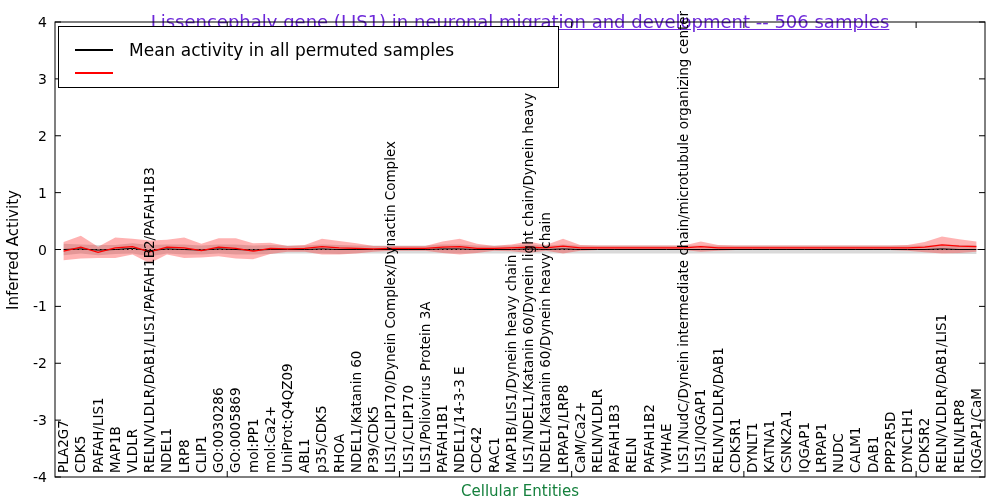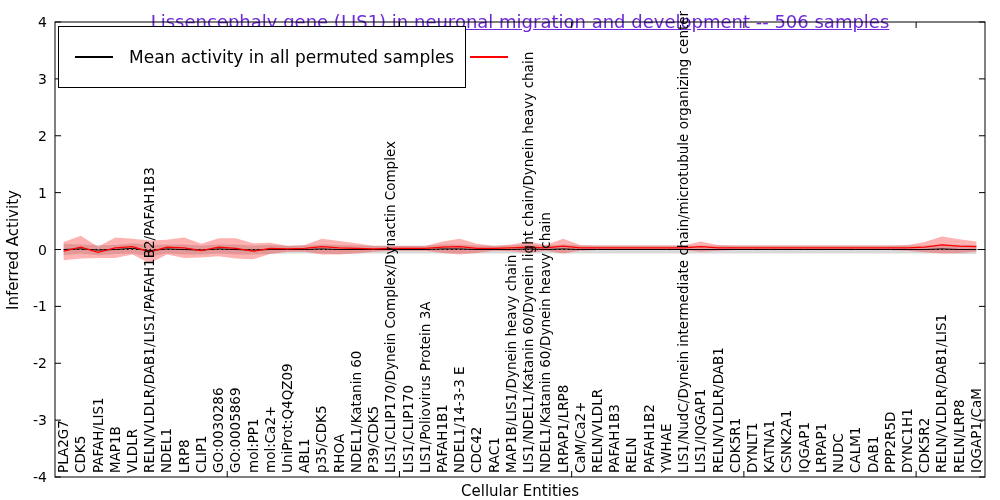--- a/index.html
+++ b/index.html
@@ -14,27 +14,27 @@
     position:absolute;left:40px;top:11px;width:960px;
     text-align:center;font-size:18px;color:#6d28d9;text-decoration:underline;
   }
   .ylabel{
     position:absolute;left:-136px;top:240px;width:300px;height:20px;
     text-align:center;font-size:15px;color:#000;
     transform:rotate(-90deg);
   }
   .xlabel{
     position:absolute;left:40px;top:482px;width:960px;
-    text-align:center;font-size:15px;color:#000000;
+    text-align:center;font-size:15px;color:#15803d;
   }
   svg.chart{position:absolute;left:0;top:0;}
   .legend{
-    position:absolute;left:58px;top:26px;width:408px;height:62px;
+    position:absolute;left:58px;top:26px;width:501px;height:62px;
     background:#ffffff;border:1px solid #000;
-    display:flex;flex-direction:row;justify-content:space-evenly;
+    display:flex;flex-direction:column;justify-content:space-evenly;
     z-index:5;box-sizing:border-box;
   }
   .legend-row{display:flex;align-items:center;padding-left:16px;}
   .legend-swatch{width:38px;height:2px;flex:0 0 38px;}
   .legend-label{margin-left:16px;font-size:17px;color:#000;white-space:nowrap;}
 </style>
 </head>
 <body>
 
 <div class="figure">

